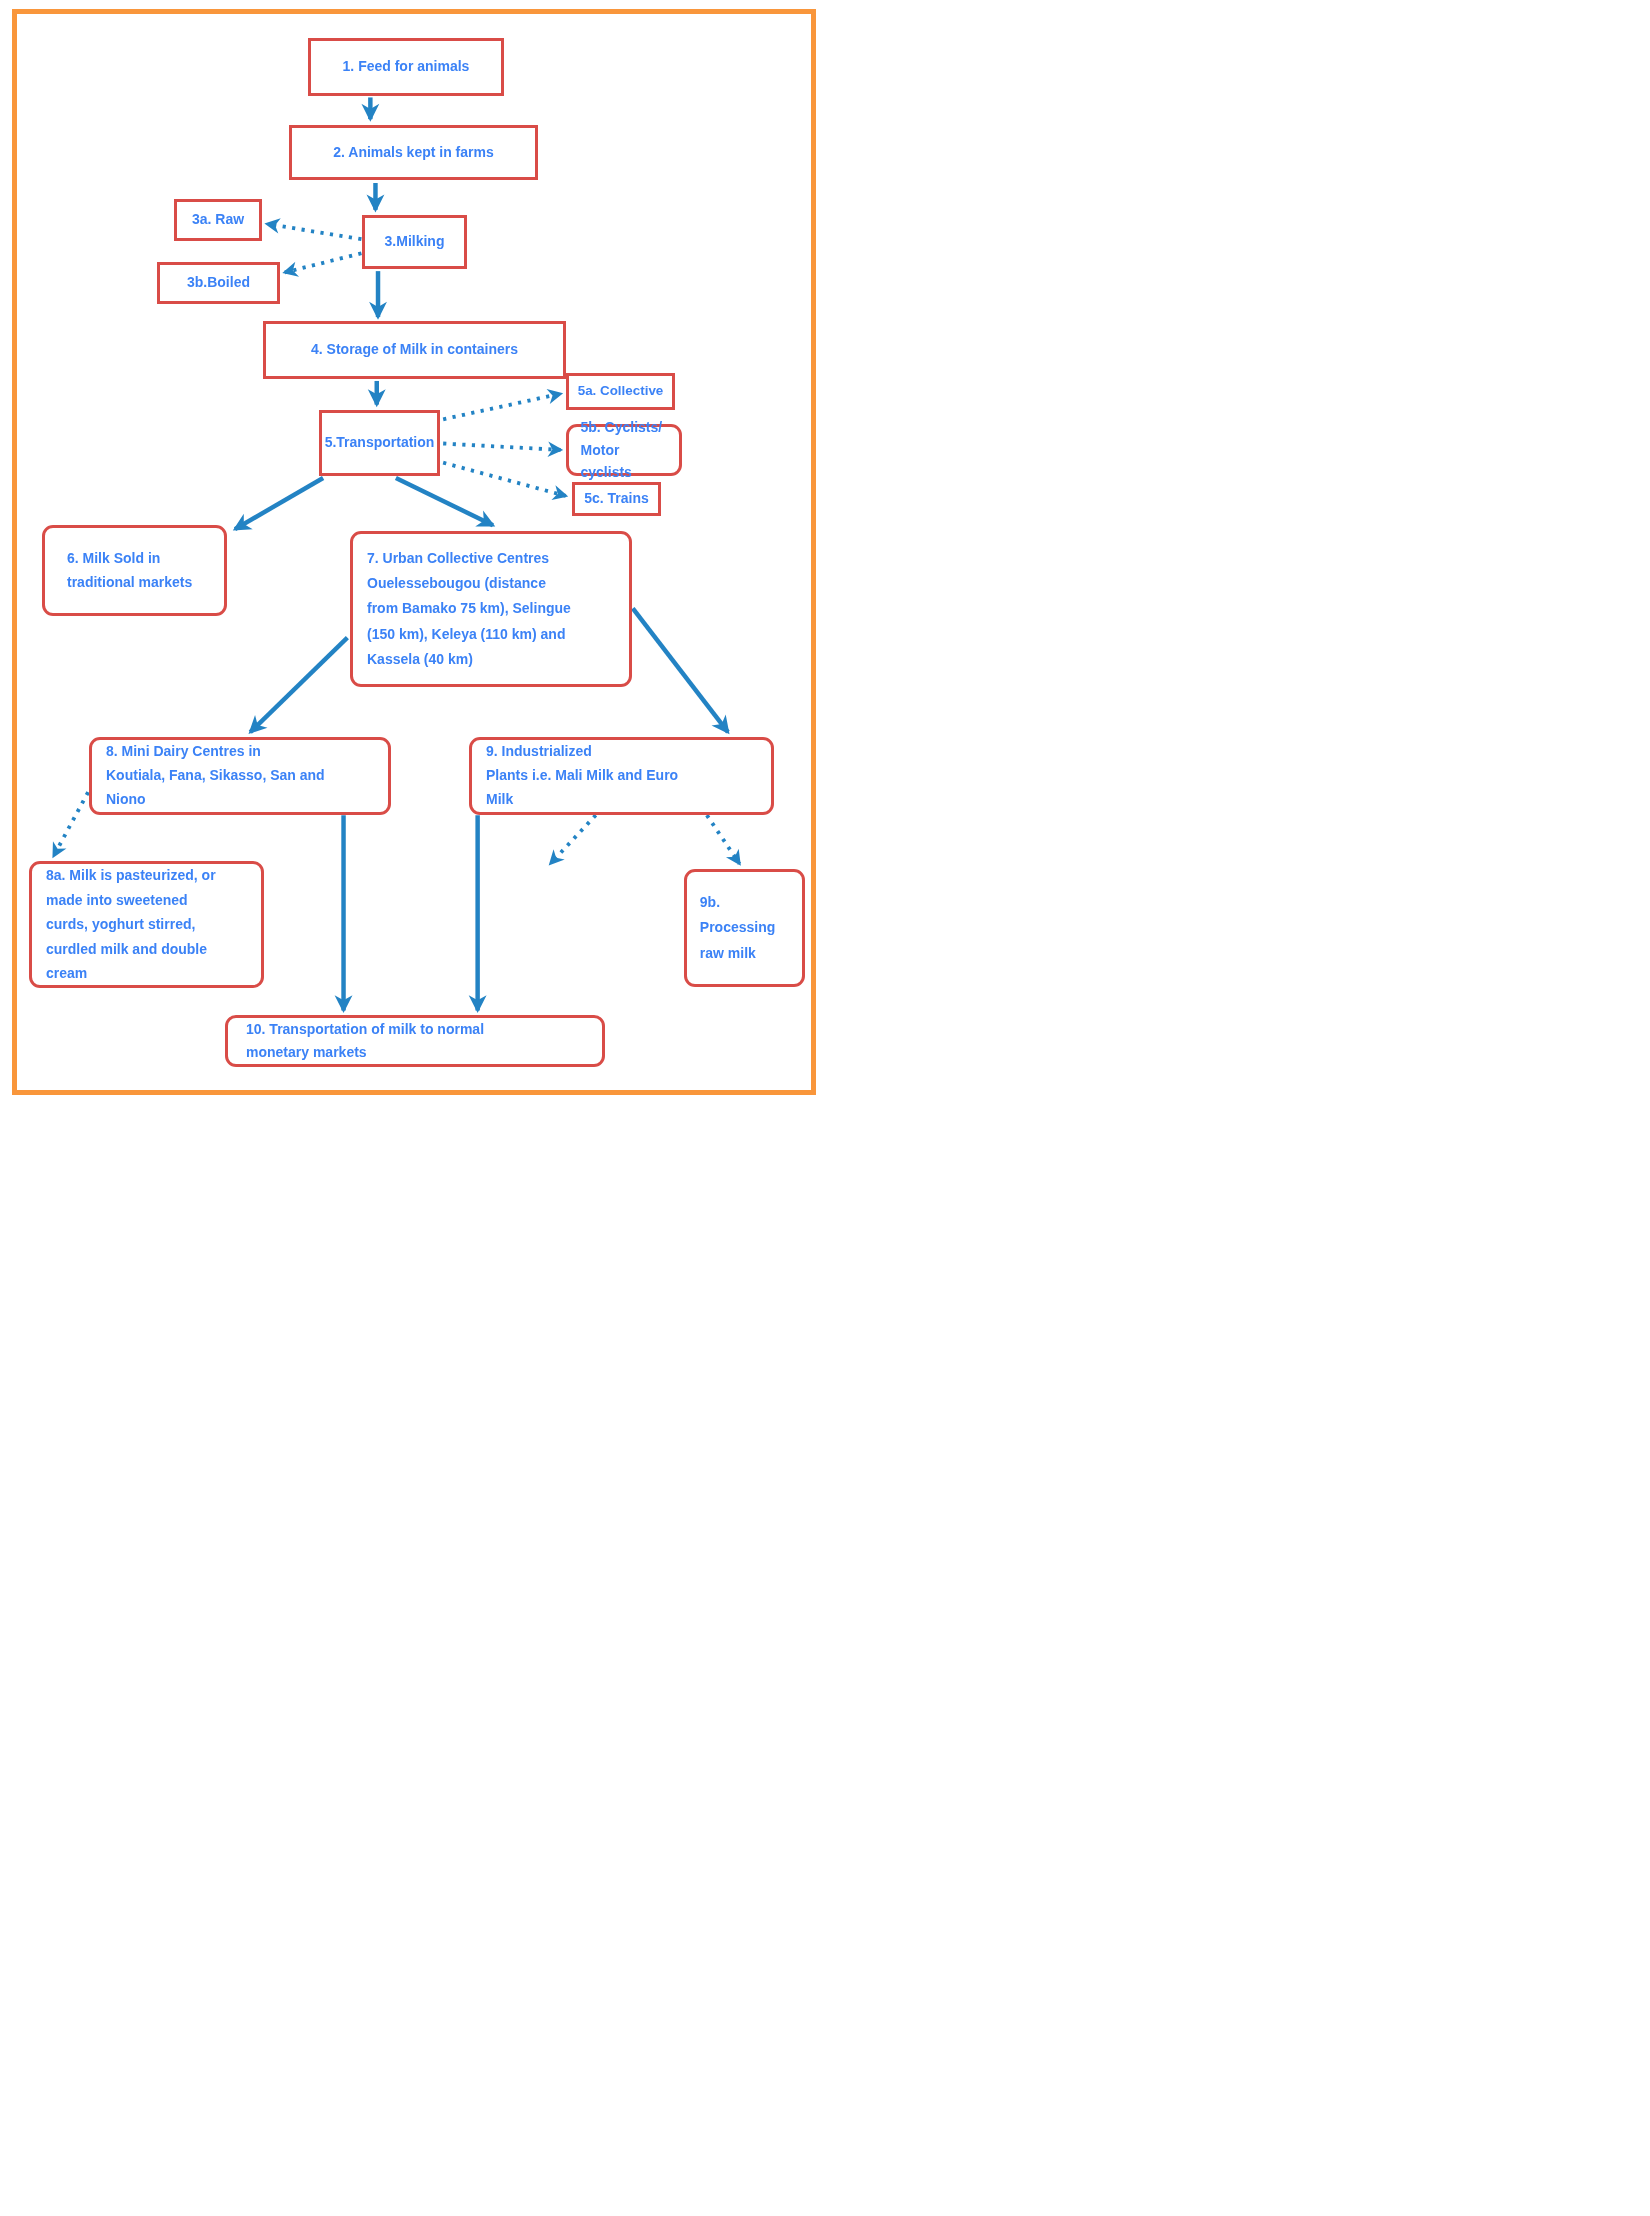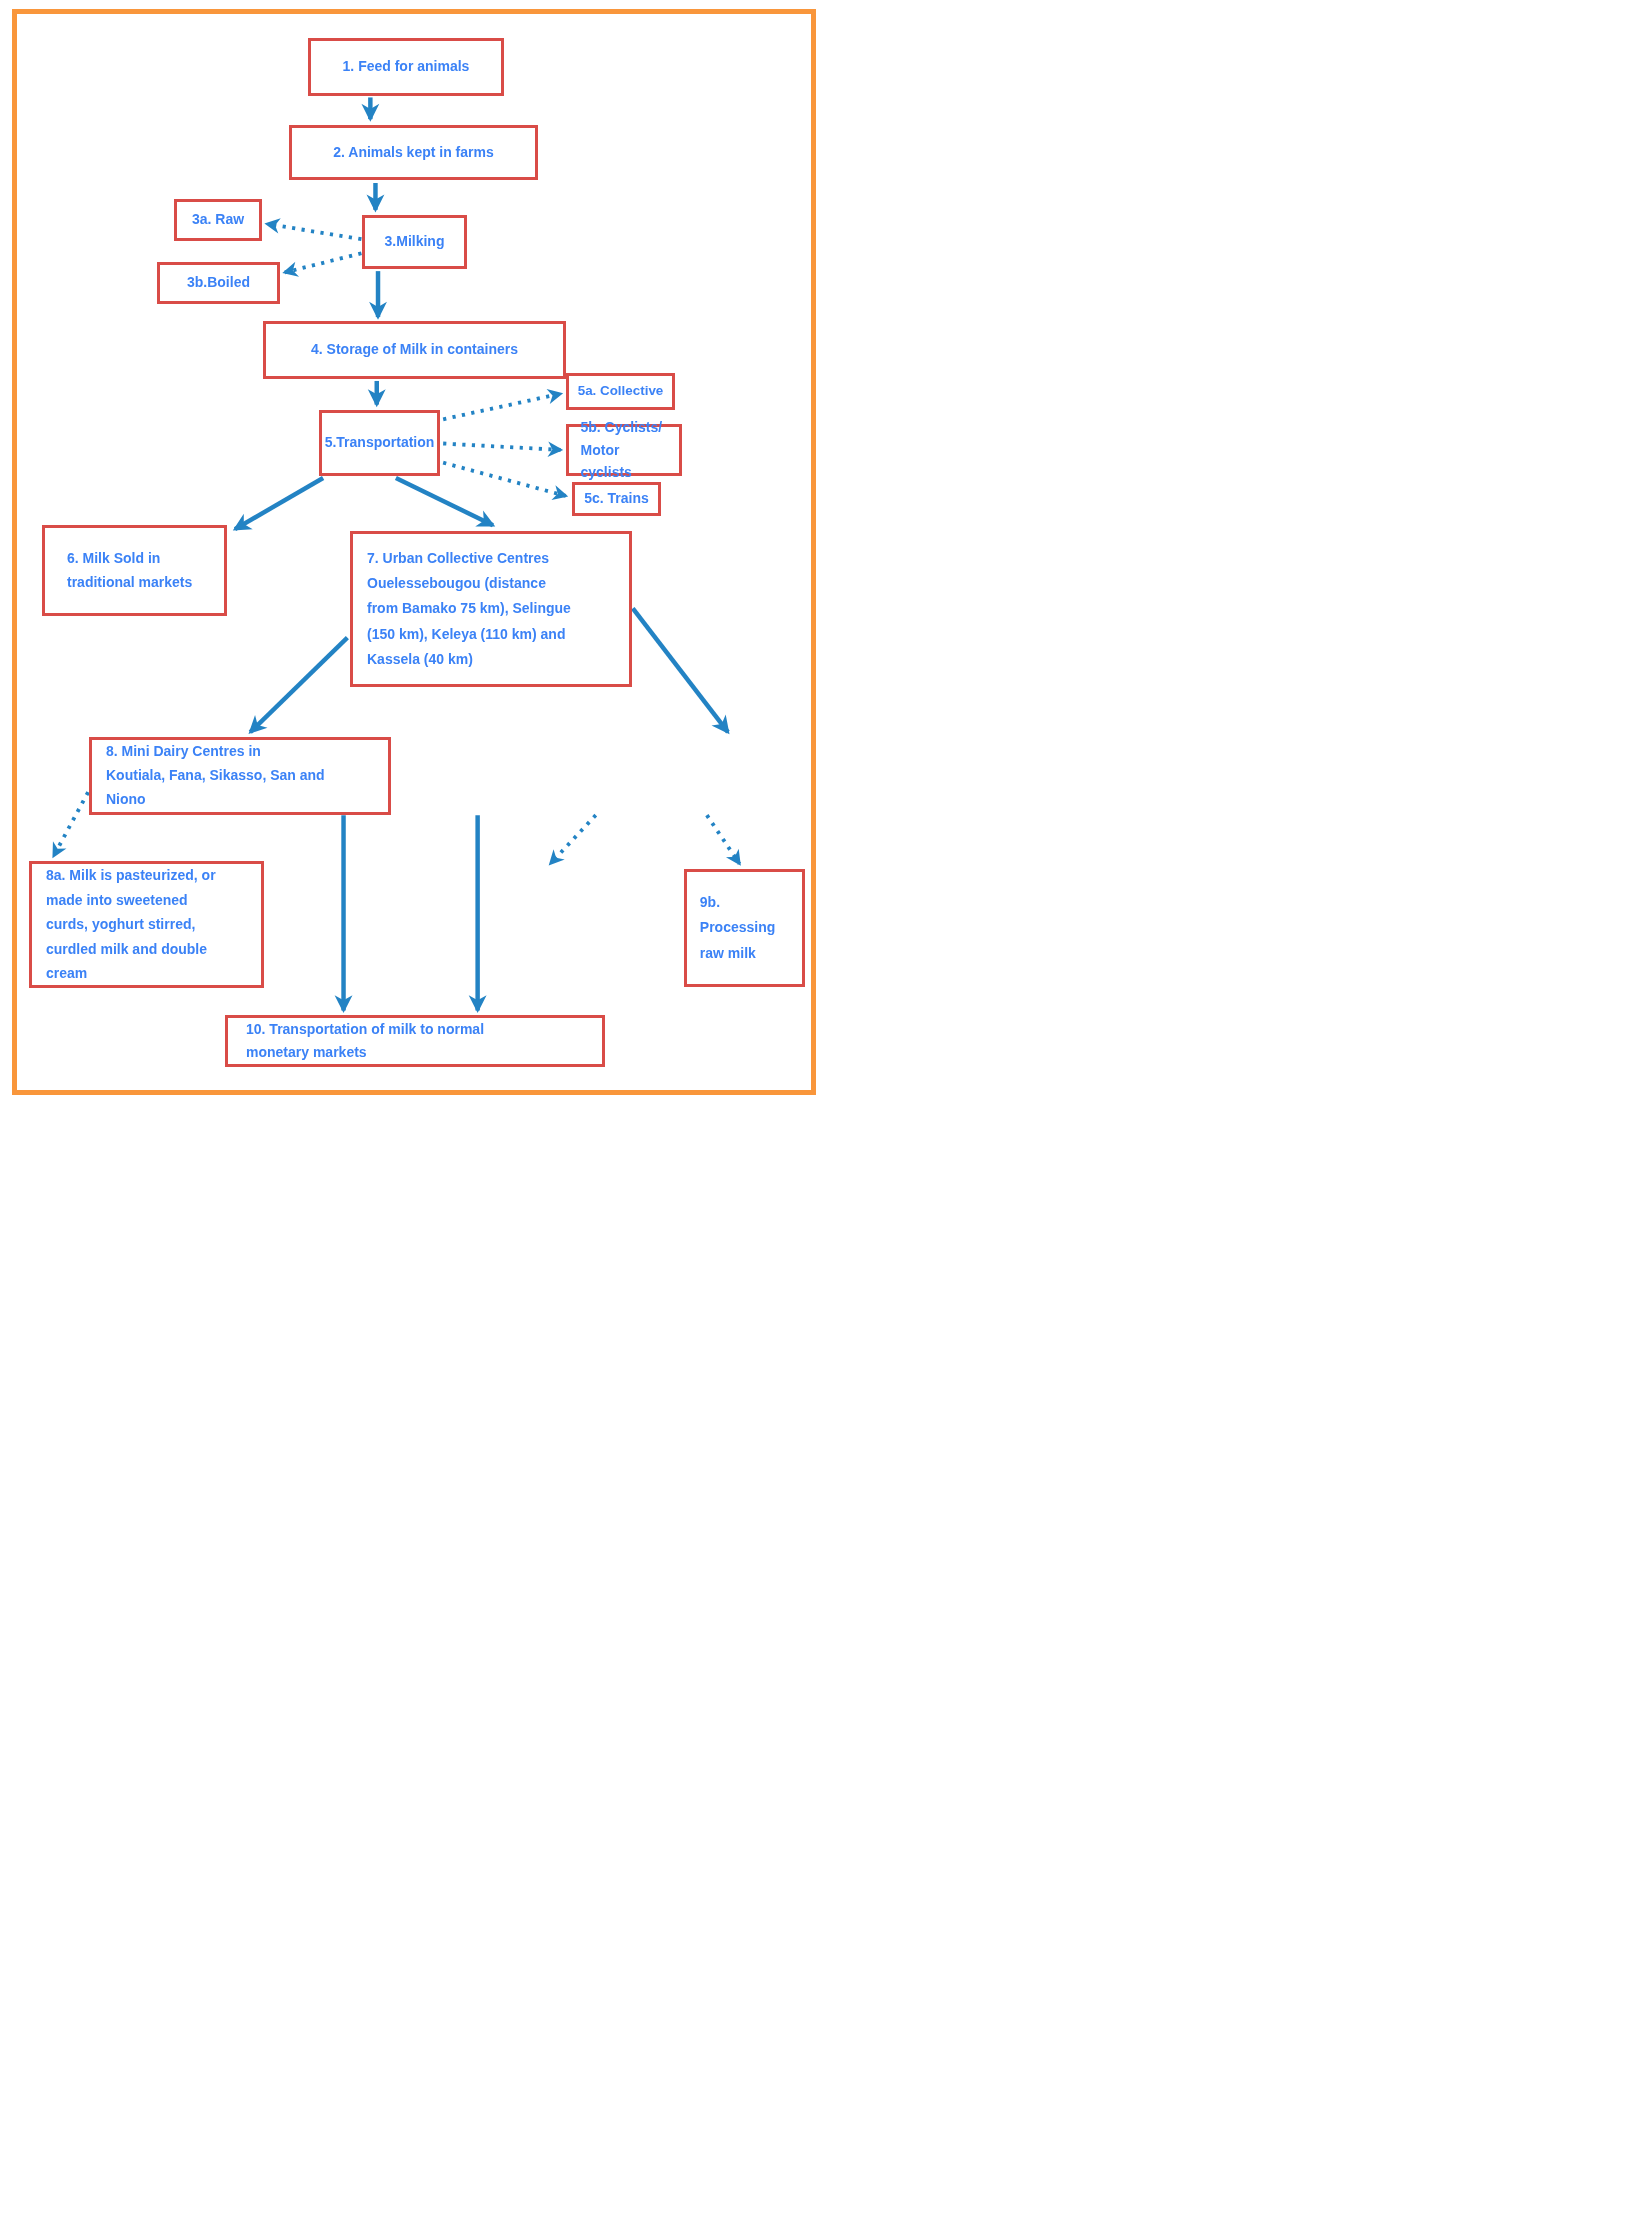--- a/index.html
+++ b/index.html
@@ -30,21 +30,21 @@
     font-size:14px;
     font-weight:600;
     line-height:1.7;
     display:flex;
     flex-direction:column;
     justify-content:center;
     white-space:pre-line;
     z-index:2;
   }
   .center{ text-align:center; align-items:center; }
-  .left{ text-align:left; padding-left:14px; padding-right:5.1px; }
+  .left{ text-align:left; padding-left:14px; padding-right:5.1px;border-radius:11px; }
   .arrows{
     position:absolute;
     left:0; top:0;
     z-index:1;
     pointer-events:none;
   }
   .solid{ stroke:var(--blue); stroke-width:7; fill:none; marker-end:url(#ah); }
   .dotted{ stroke:var(--blue); stroke-width:6; fill:none; stroke-dasharray:5 10; marker-end:url(#ahd); }
 </style>
 </head>
@@ -109,20 +109,23 @@
   <div class="node left" style="left:350px; top:531px; width:282px; height:156px; line-height:1.8;">7. Urban Collective Centres
 Ouelessebougou (distance
 from Bamako 75 km), Selingue
 (150 km), Keleya (110 km) and
 Kassela (40 km)</div>
 
   <div class="node left" style="left:89px; top:737px; width:302px; height:78px;">8. Mini Dairy Centres in
 Koutiala, Fana, Sikasso, San and
 Niono</div>
 
+  <div class="node left" style="left:469px; top:737px; width:305px; height:78px;">9. Industrialized
+Plants i.e. Mali Milk and Euro
+Milk</div>
 
   <div class="node left" style="left:29px; top:861px; width:235px; height:127px; line-height:1.75;">8a. Milk is pasteurized, or
 made into sweetened
 curds, yoghurt stirred,
 curdled milk and double
 cream</div>
 
 
   <div class="node left" style="left:684px; top:869px; width:121px; height:118px; padding-left:12.8px; line-height:1.8;">9b.
 Processing

